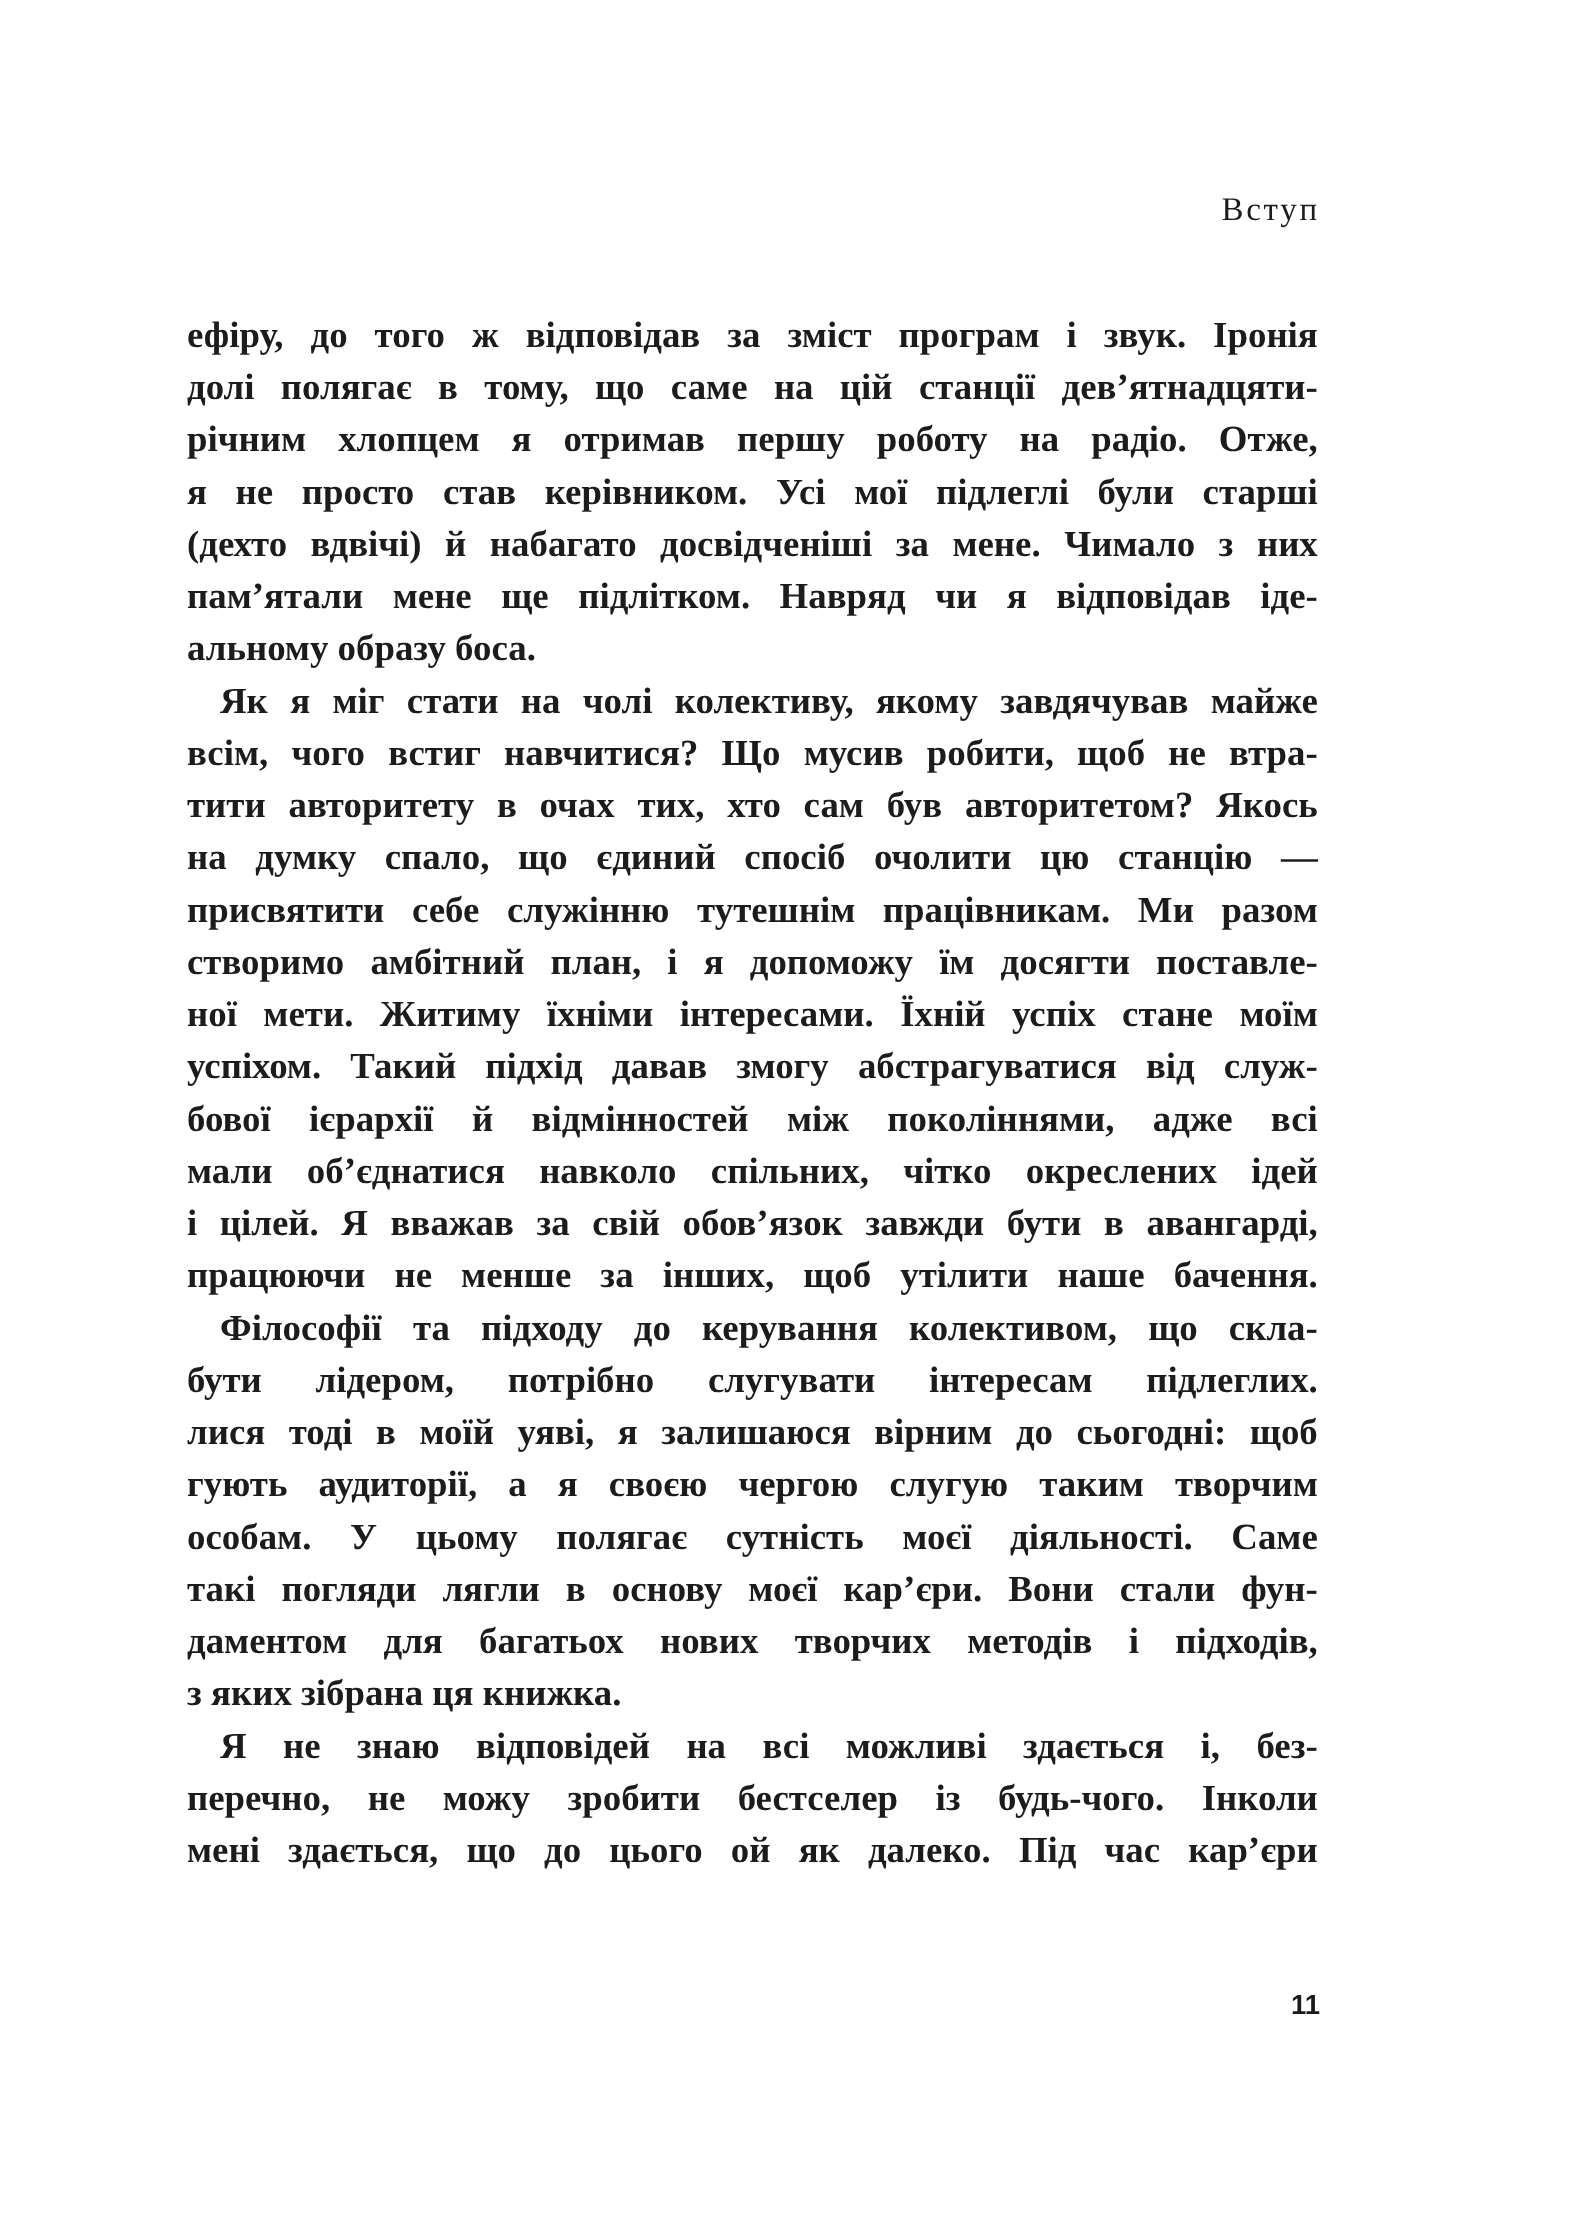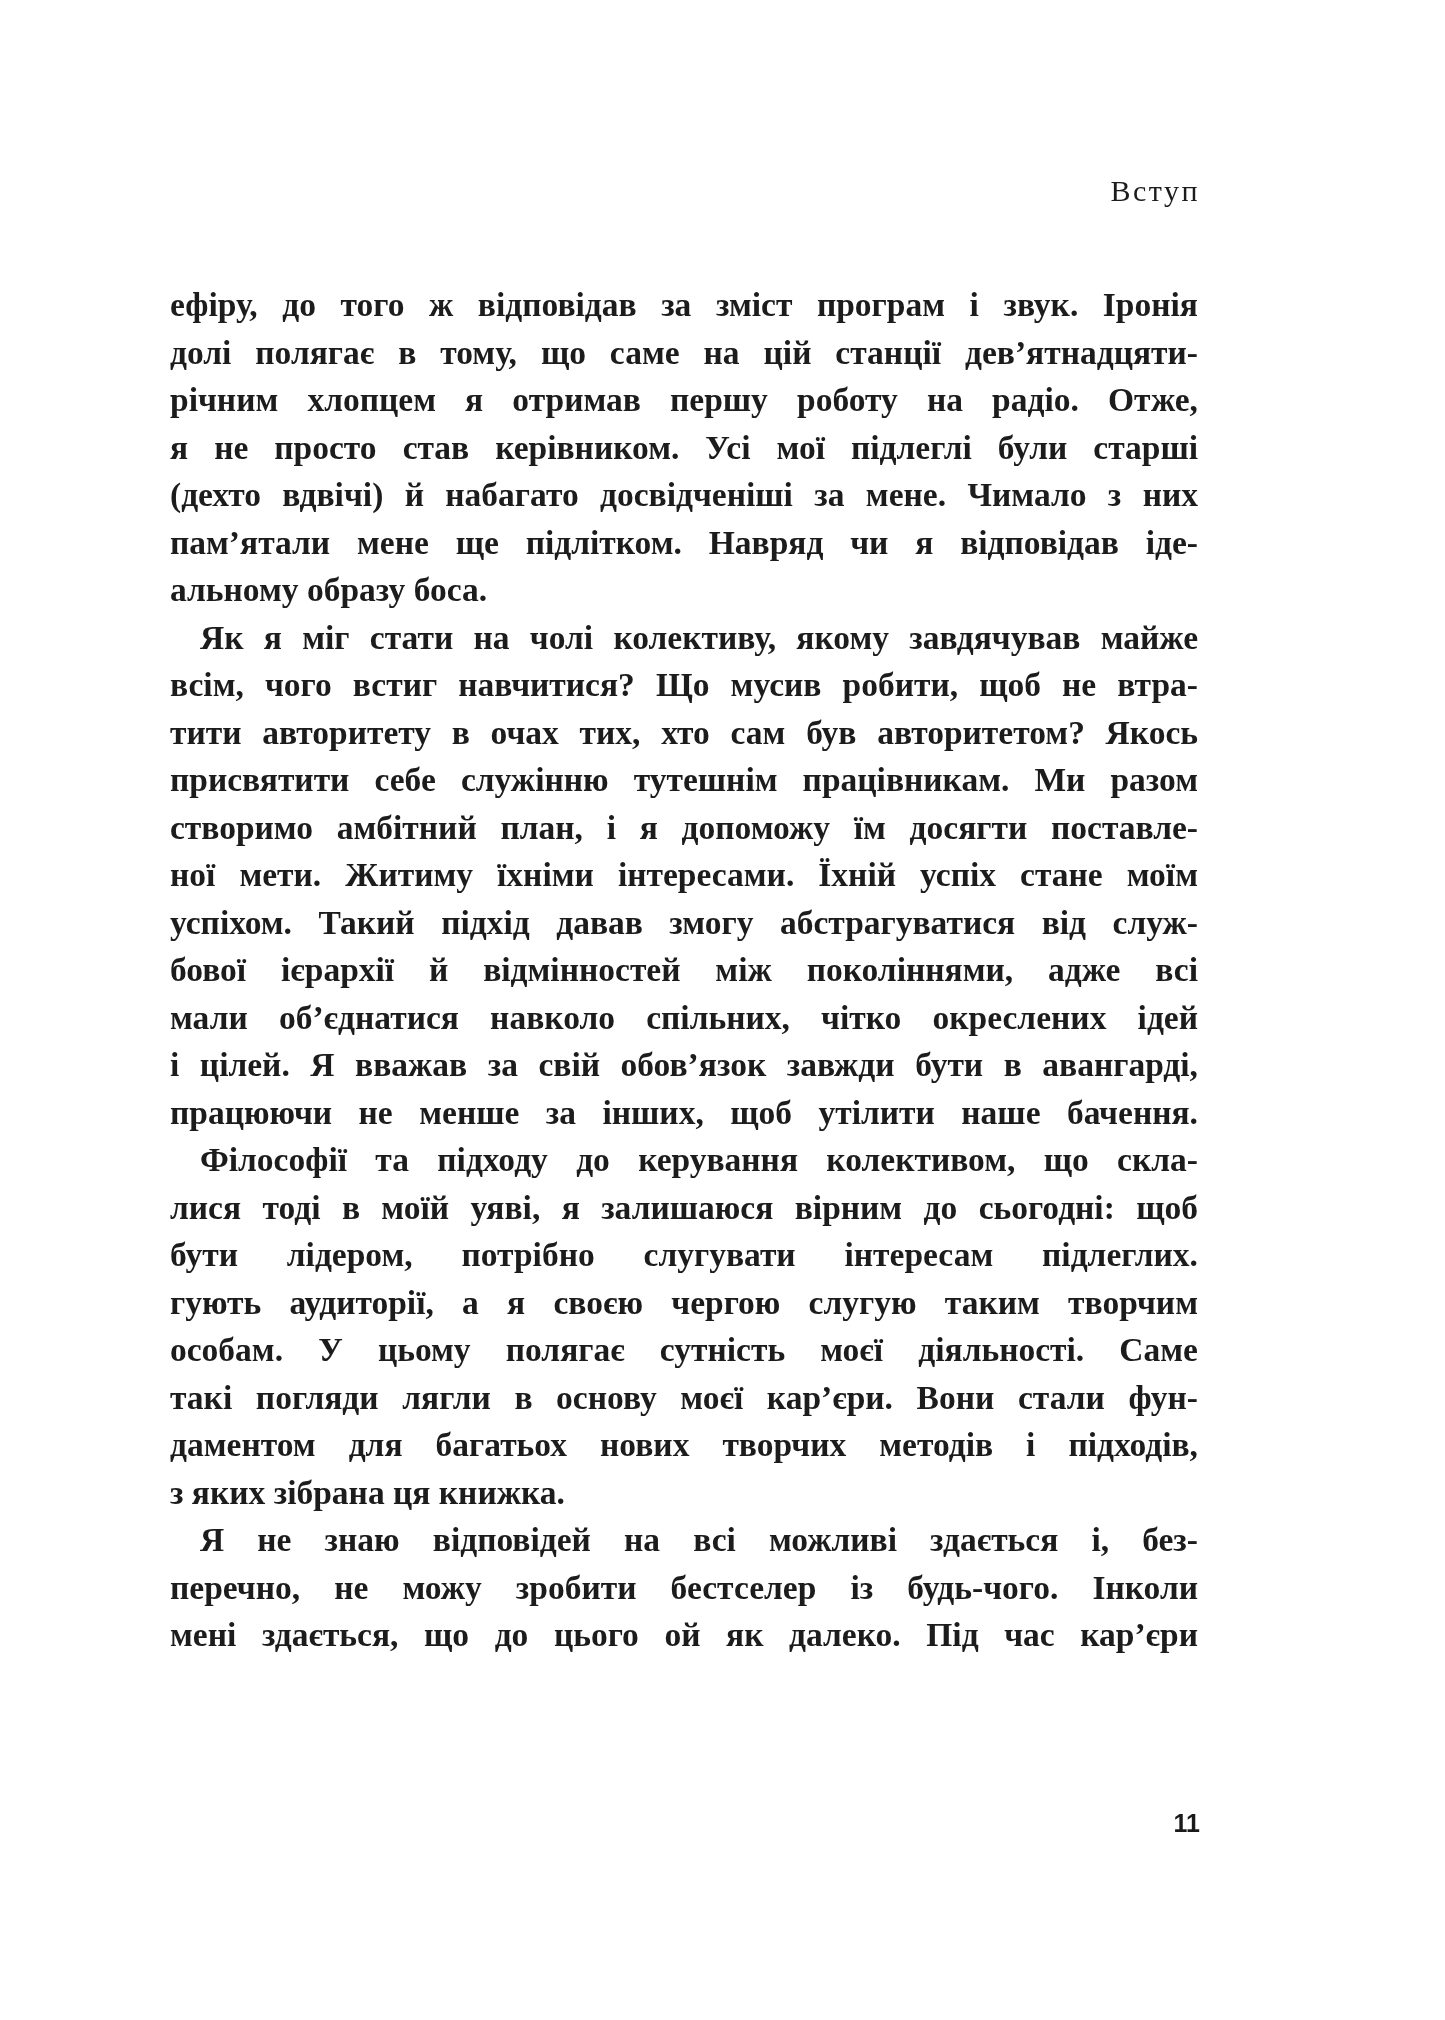--- a/index.html
+++ b/index.html
@@ -75,31 +75,32 @@
       <div class="text-line">ефіру, до того ж відповідав за зміст програм і звук. Іронія</div>
       <div class="text-line">долі полягає в тому, що саме на цій станції дев’ятнадцяти-</div>
       <div class="text-line">річним хлопцем я отримав першу роботу на радіо. Отже,</div>
       <div class="text-line">я не просто став керівником. Усі мої підлеглі були старші</div>
       <div class="text-line">(дехто вдвічі) й набагато досвідченіші за мене. Чимало з них</div>
       <div class="text-line">пам’ятали мене ще підлітком. Навряд чи я відповідав іде-</div>
       <div class="text-line no-fill">альному образу боса.</div>
       <div class="text-line indent">Як я міг стати на чолі колективу, якому завдячував майже</div>
       <div class="text-line">всім, чого встиг навчитися? Що мусив робити, щоб не втра-</div>
       <div class="text-line">тити авторитету в очах тих, хто сам був авторитетом? Якось</div>
+      <div class="text-line">на думку спало, що єдиний спосіб очолити цю станцію —</div>
       <div class="text-line">присвятити себе служінню тутешнім працівникам. Ми разом</div>
       <div class="text-line">створимо амбітний план, і я допоможу їм досягти поставле-</div>
       <div class="text-line">ної мети. Житиму їхніми інтересами. Їхній успіх стане моїм</div>
       <div class="text-line">успіхом. Такий підхід давав змогу абстрагуватися від служ-</div>
       <div class="text-line">бової ієрархії й відмінностей між поколіннями, адже всі</div>
       <div class="text-line">мали об’єднатися навколо спільних, чітко окреслених ідей</div>
       <div class="text-line">і цілей. Я вважав за свій обов’язок завжди бути в авангарді,</div>
       <div class="text-line">працюючи не менше за інших, щоб утілити наше бачення.</div>
       <div class="text-line indent">Філософії та підходу до керування колективом, що скла-</div>
+      <div class="text-line">бути лідером, потрібно слугувати інтересам підлеглих.</div>
       <div class="text-line">лися тоді в моїй уяві, я залишаюся вірним до сьогодні: щоб</div>
-      <div class="text-line">бути лідером, потрібно слугувати інтересам підлеглих.</div>
       <div class="text-line">гують аудиторії, а я своєю чергою слугую таким творчим</div>
       <div class="text-line">особам. У цьому полягає сутність моєї діяльності. Саме</div>
       <div class="text-line">такі погляди лягли в основу моєї кар’єри. Вони стали фун-</div>
       <div class="text-line">даментом для багатьох нових творчих методів і підходів,</div>
       <div class="text-line no-fill">з яких зібрана ця книжка.</div>
       <div class="text-line indent">Я не знаю відповідей на всі можливі здається і, без-</div>
       <div class="text-line">перечно, не можу зробити бестселер із будь-чого. Інколи</div>
       <div class="text-line">мені здається, що до цього ой як далеко. Під час кар’єри</div>
     </div>
 

